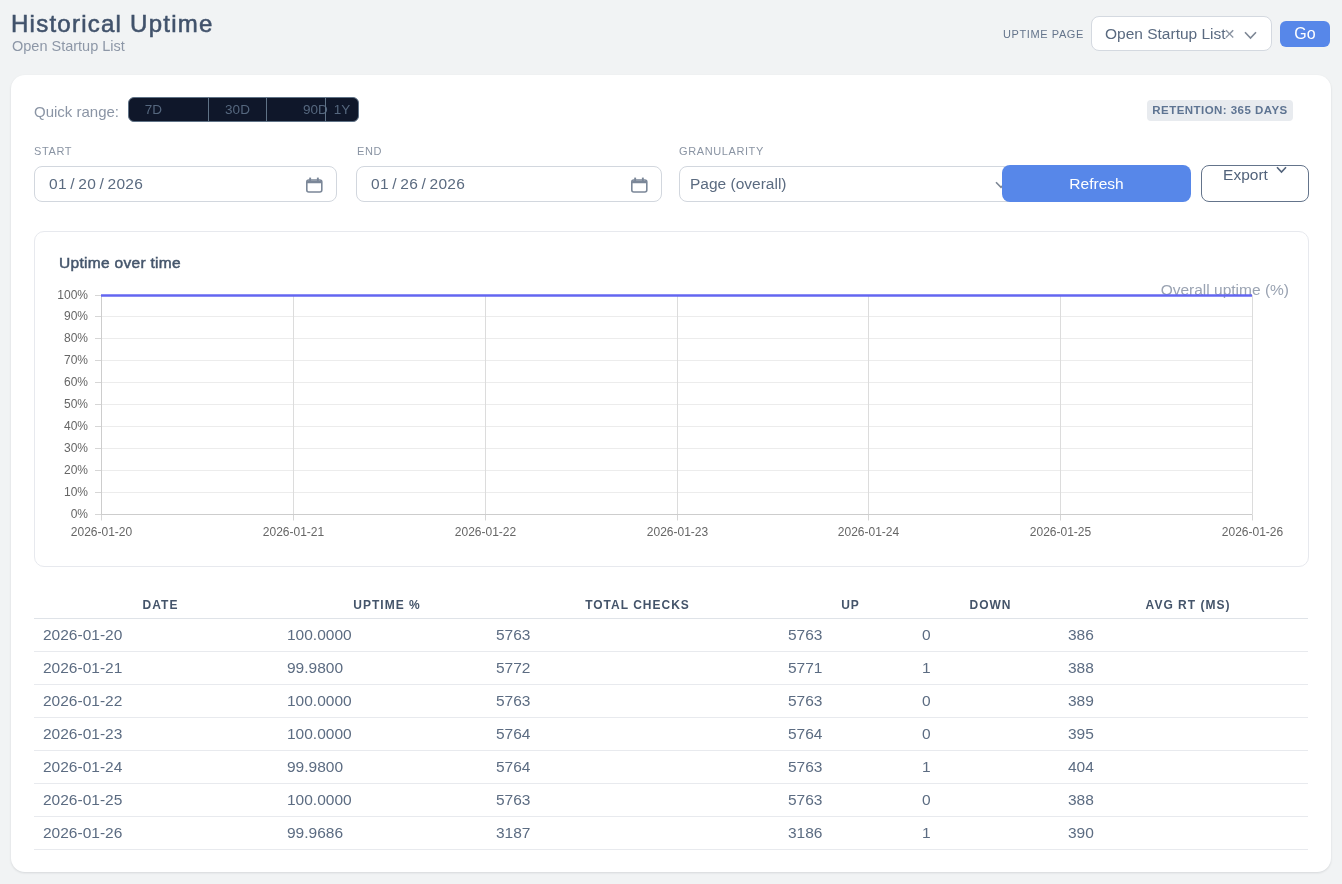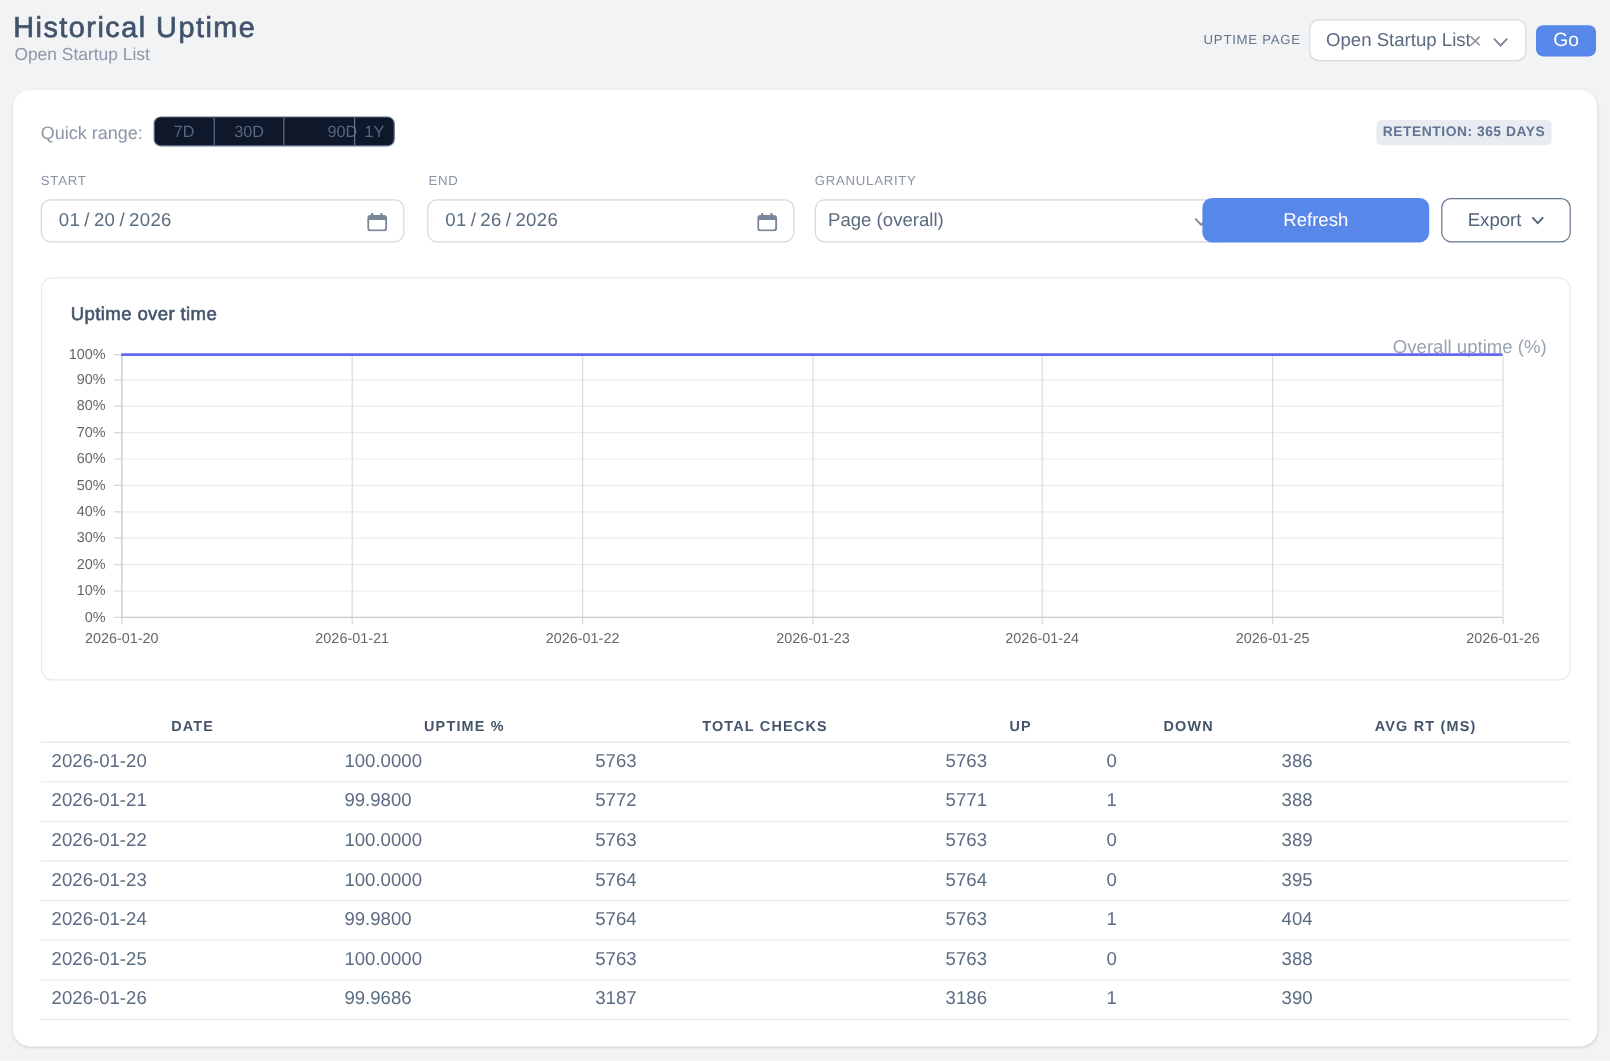--- a/index.html
+++ b/index.html
@@ -16,32 +16,32 @@
   .select-top .txt { font-size:15.5px; color:#5a6a80; }
   .select-top .x { font-size:14px; color:#8b95a3; margin-left:-2px; }
   .go { left:1280px; top:21px; width:50px; height:26px; background:#5787e9; border-radius:6px; color:#fff; font-size:16px; text-align:center; line-height:26px; }
 
   .card { left:11px; top:75px; width:1320px; height:797px; background:#fff; border-radius:14px; box-shadow:0 1px 3px rgba(16,24,40,.07), 0 1px 2px rgba(16,24,40,.05); }
 
   .qr-label { left:23px; top:25px; height:24px; line-height:24px; font-size:15px; color:#8b95a5; }
   .seg { left:117px; top:22px; height:25px; display:flex; border:1px solid #5f7286; border-radius:6px; overflow:hidden; background:#0f172a; }
   .seg div { font-size:13.5px; color:#55677e; text-align:center; line-height:23px; border-left:1px solid #5f7286; }
   .seg div:first-child { border-left:none; }
-  .seg .b1{width:49px;} .seg .b2{width:58px;} .seg .b3{width:59px;padding-left:36px;} .seg .b4{width:33px;}
+  .seg .b1{width:49px;} .seg .b2{width:58px;margin-left:30px;} .seg .b3{width:59px;padding-left:36px;} .seg .b4{width:33px;}
 
   .badge { left:1136px; top:25px; width:146px; height:21px; background:#e8ebef; border-radius:4px; font-size:11.5px; font-weight:bold; color:#5e7492; letter-spacing:0.45px; text-align:center; line-height:21px; }
 
   .flabel { top:70px; font-size:11px; color:#8a94a3; letter-spacing:0.6px; }
   .input { top:91px; height:36px; background:#fff; border:1px solid #d2d7de; border-radius:8px; display:flex; align-items:center; font-size:15.5px; color:#5b6b80; }
   .date-txt { padding-left:14px; letter-spacing:0.3px; }
   .cal { position:absolute; right:13px; top:10px; }
   .chev { stroke:#7d8795; stroke-width:1.6; fill:none; }
 
   .refresh { left:991px; top:90px; width:189px; height:37px; background:#5787e9; border-radius:8px; color:#fff; font-size:15.5px; text-align:center; line-height:37px; }
-  .export { left:1190px; top:90px; width:108px; height:37px; background:#fff; border:1px solid #64748b; border-radius:8px; color:#52637b; font-size:15.5px; display:flex; align-items:center; justify-content:center; gap:8px; }
+  .export { left:1190px; top:90px; width:108px; height:37px; background:#fff; border:1px solid #64748b; border-radius:8px; color:#52637b; font-size:15.5px; display:flex; align-items:flex-start; justify-content:center; gap:8px; }
 
   .chart-card { left:23px; top:156px; width:1275px; height:336px; border:1px solid #e7e9ee; border-radius:10px; background:#fff; }
   .chart-title { left:24px; top:22px; font-size:15.5px; font-weight:normal; -webkit-text-stroke:0.5px #45566c; color:#45566c; letter-spacing:0.3px; }
   .chart-right { right:19px; top:23px; font-size:15.5px; color:#9aa3b2;margin-top:26px; }
 
   table { position:absolute; left:23px; top:517px; width:1274px; border-collapse:collapse; table-layout:fixed; }
   th { font-size:12px; font-weight:bold; color:#44546a; letter-spacing:1px; text-align:center; padding:0 0 0 9px; height:26px; vertical-align:middle; border-bottom:1px solid #dfe3e8; }
   td { font-size:15.5px; color:#5c6c82; padding:0 0 0 9px; height:33px; vertical-align:middle; border-bottom:1px solid #e8eaee; }
 </style>
 </head>

